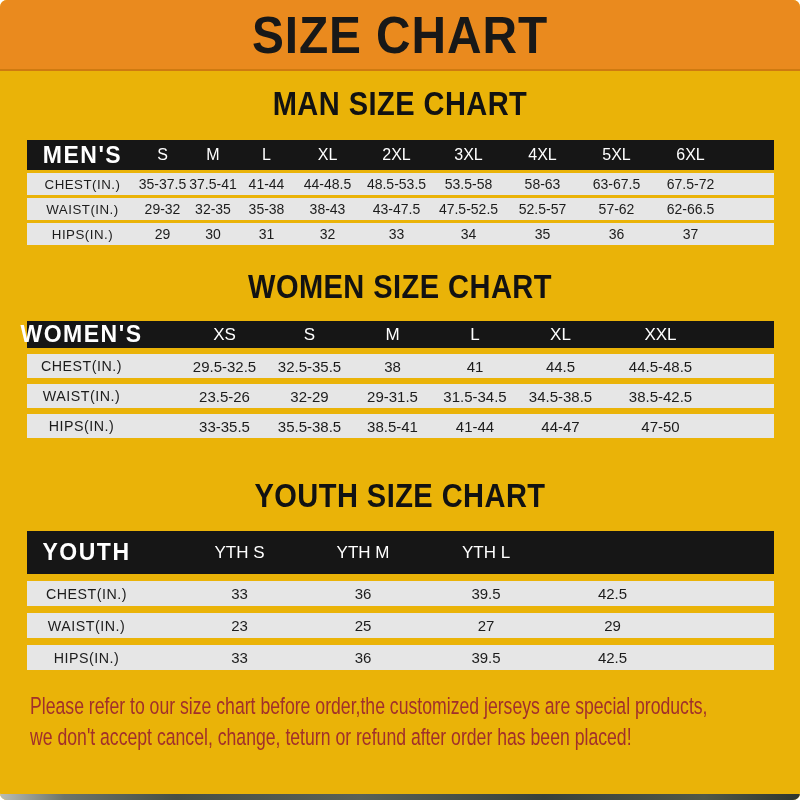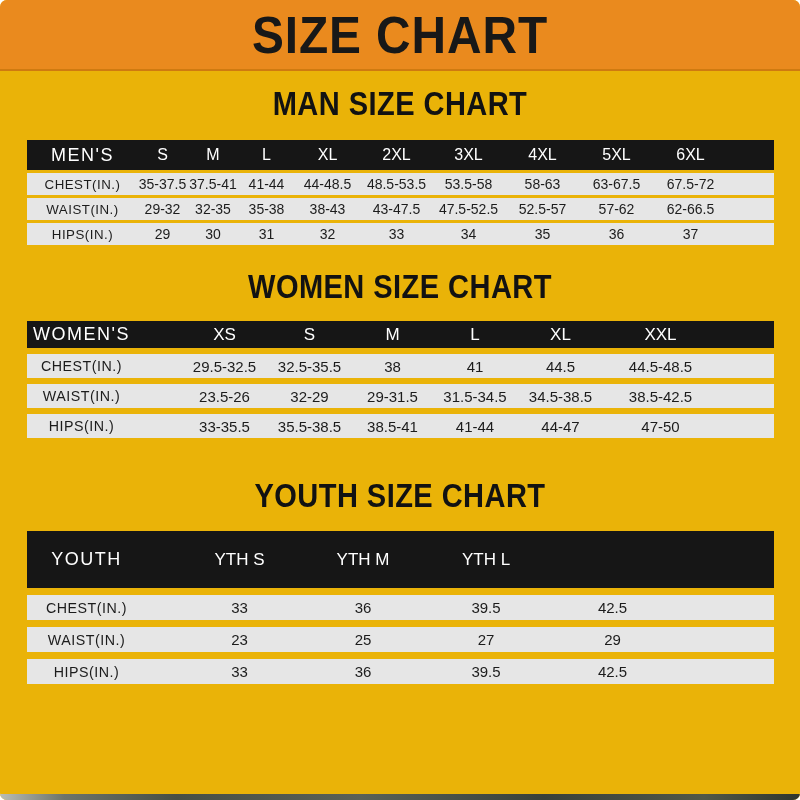--- a/index.html
+++ b/index.html
@@ -28,31 +28,31 @@
   .title-youth{margin-top:40px;}
   
   .chart{width:747px;margin:0 auto;}
   .tbl-men{margin-top:18px;}
   .tbl-women{margin-top:16px;}
   .tbl-youth{margin-top:17px;}
   .grid-row{display:grid;align-items:center;}
   .grid-row.head{background:var(--bar,#161616);color:#fff;}
   .grid-row.body{background:var(--row,#E6E6E6);color:#1c1c1c;}
   .cell{display:flex;align-items:center;justify-content:center;text-align:center;white-space:nowrap;}
-  .cell.corner{font-weight:normal;letter-spacing:1.5px;font-size:18px;}
+  .cell.corner{font-weight:bold;letter-spacing:1.5px;font-size:23px;}
   .tbl-men  .grid-row{grid-template-columns:112px 48px 53px 54px 68px 70px 74px 74px 74px 74px;}
   .tbl-women .grid-row{grid-template-columns:155px 86px 84px 82px 83px 88px 112px;}
   .tbl-youth .grid-row{grid-template-columns:150px 126px 121px 125px 128px;}
   .tbl-women .cell.corner,.tbl-women .cell-label{margin-right:45px;}
   .tbl-youth .cell.corner,.tbl-youth .cell-label{margin-right:30px;}
   .tbl-men  .head{height:30px;font-size:16px;}
   .tbl-men  .body{height:22px;margin-top:3px;font-size:14px;}
   .tbl-women .head{height:27px;font-size:17px;}
   .tbl-women .body{height:24px;margin-top:6px;font-size:15px;}
-  .tbl-youth .head{height:57px;font-size:17px;}
+  .tbl-youth .head{height:43px;font-size:17px;}
   .tbl-youth .body{height:25px;margin-top:7px;font-size:15px;}
   .cell-label{font-size:0.95em;letter-spacing:0.5px;}
   
   .notice{margin:20px 0 0 30px;color:var(--red,#A1302B);}
   .notice-line{
     font-size:24.5px;line-height:31px;white-space:nowrap;
     transform:scaleX(0.72);transform-origin:left center;
   }
   
   .bottom-strip{
@@ -185,16 +185,20 @@
       </div>
       <div class="grid-row body">
         <span class="cell cell-label">HIPS(IN.)</span>
         <span class="cell cell-val">33</span>
         <span class="cell cell-val">36</span>
         <span class="cell cell-val">39.5</span>
         <span class="cell cell-val">42.5</span>
       </div>
     </section>
 
+  <footer class="notice">
+    <div class="notice-line">Please refer to our size chart before order,the customized jerseys are special products,</div>
+    <div class="notice-line">we don't accept cancel, change, teturn or refund after order has been placed!</div>
+  </footer>
 
   <div class="bottom-strip"></div>
 
 </div>
 
 </body></html>

